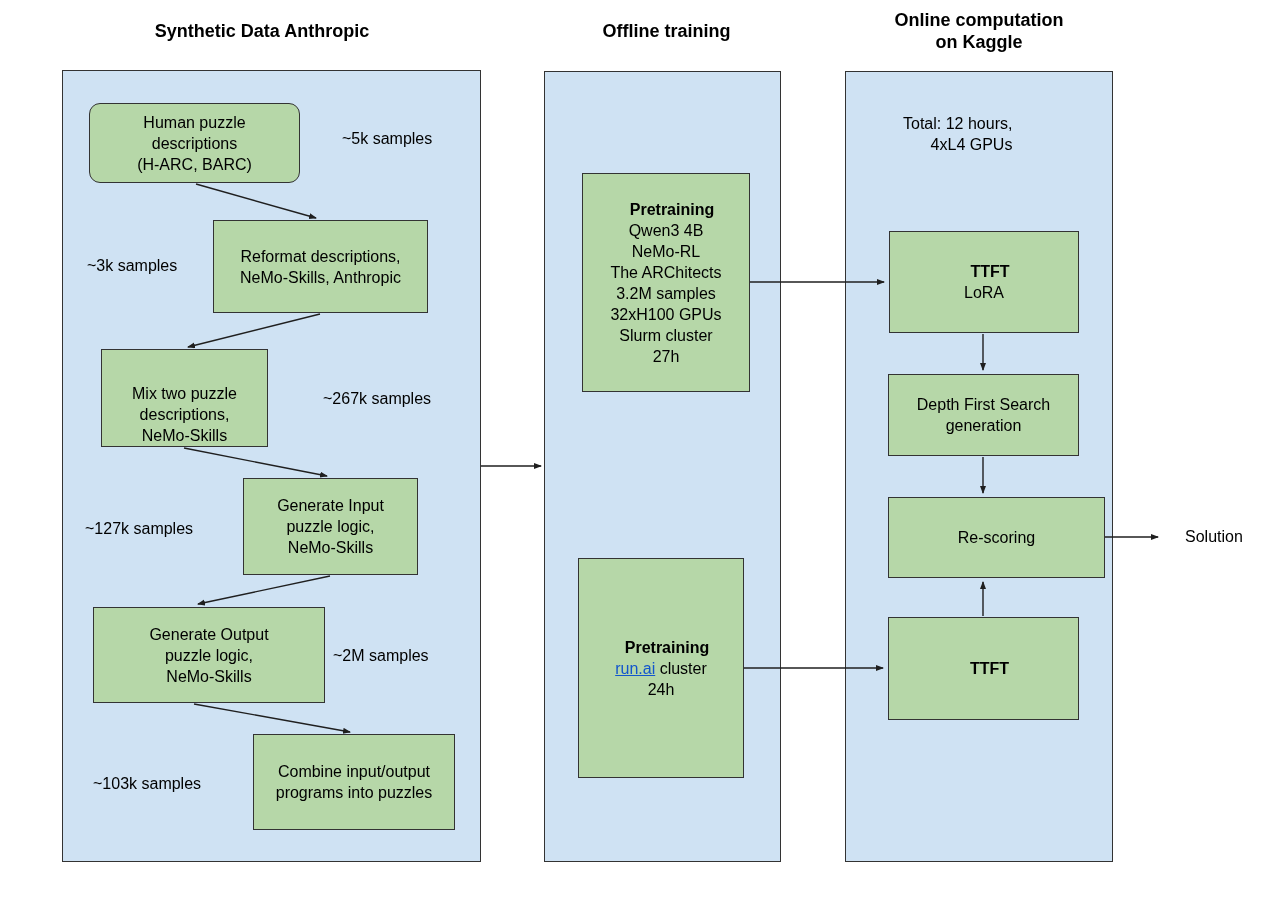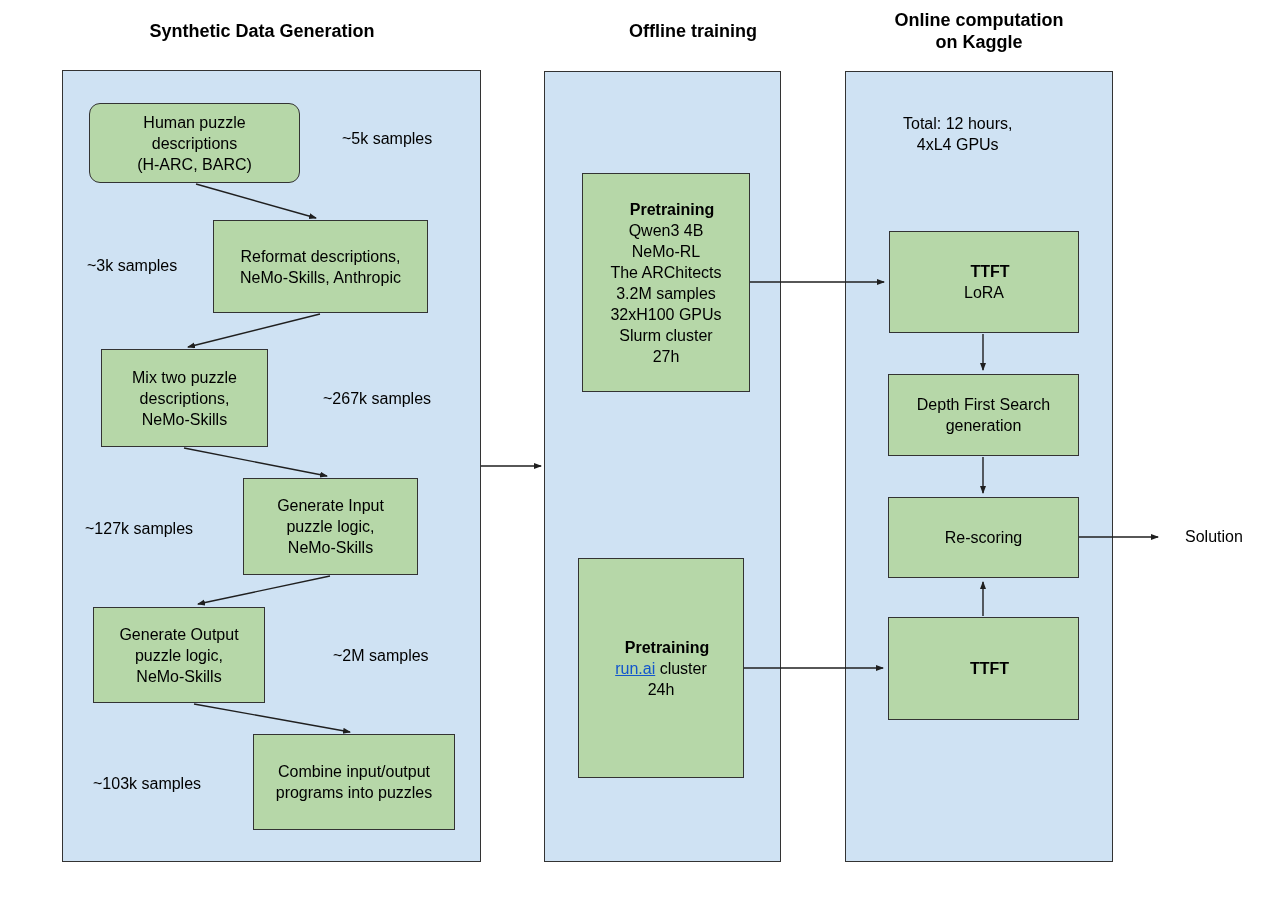--- a/index.html
+++ b/index.html
@@ -38,30 +38,30 @@
   .node-lines, .node-line { white-space: pre-line; }
   .col-title {
     position: absolute; z-index: 3;
     font-size: 18px; font-weight: 700; line-height: 22px;
     text-align: center; white-space: pre-line;
   }
   .float-label {
     position: absolute; z-index: 3;
     font-size: 16px; line-height: 20px; white-space: pre-line;
   }
-  .note-label { text-align: center; }
+  .note-label { text-align: right; }
   .link { color: var(--link); text-decoration: underline; cursor: pointer; }
 </style>
 </head>
 <body>
 
 <div class="stage">
 
-  <div class="col-title" style="left:62px; top:20px; width:400px;">Synthetic Data Generation</div>
-  <div class="col-title" style="left:520px; top:20px; width:237px;text-align:right;">Offline training</div>
+  <div class="col-title" style="left:62px; top:20px; width:400px;">Synthetic Data Anthropic</div>
+  <div class="col-title" style="left:548px; top:20px; width:237px;">Offline training</div>
   <div class="col-title" style="left:845px; top:9px; width:268px;">Online computation
 on Kaggle</div>
 
   <div class="panel" style="left:62px; top:70px; width:419px; height:792px;"></div>
   <div class="panel" style="left:544px; top:71px; width:237px; height:791px;"></div>
   <div class="panel" style="left:845px; top:71px; width:268px; height:791px;"></div>
 
   <svg class="arrows" width="1280" height="906" viewBox="0 0 1280 906">
     <defs>
       <marker id="arr" markerWidth="10" markerHeight="8" refX="7" refY="3" orient="auto" markerUnits="userSpaceOnUse">
@@ -84,31 +84,31 @@
 
   <div class="node" style="left:89px; top:103px; width:211px; height:80px;border-radius:11px;">
     <div class="node-lines">Human puzzle
 descriptions
 (H-ARC, BARC)</div>
   </div>
   <div class="node" style="left:213px; top:220px; width:215px; height:93px;">
     <div class="node-lines">Reformat descriptions,
 NeMo-Skills, Anthropic</div>
   </div>
-  <div class="node" style="left:101px; top:349px; width:167px; height:98px;">
+  <div class="node" style="left:101px; top:349px; width:167px; height:98px;justify-content:flex-end;">
     <div class="node-lines">Mix two puzzle
 descriptions,
 NeMo-Skills</div>
   </div>
   <div class="node" style="left:243px; top:478px; width:175px; height:97px;">
     <div class="node-lines">Generate Input
 puzzle logic,
 NeMo-Skills</div>
   </div>
-  <div class="node" style="left:93px; top:607px; width:172px; height:96px;">
+  <div class="node" style="left:93px; top:607px; width:232px; height:96px;">
     <div class="node-lines">Generate Output
 puzzle logic,
 NeMo-Skills</div>
   </div>
   <div class="node" style="left:253px; top:734px; width:202px; height:96px;">
     <div class="node-lines">Combine input/output
 programs into puzzles</div>
   </div>
 
   <div class="float-label" style="left:342px; top:129px;">~5k samples</div>
@@ -138,21 +138,21 @@
 4xL4 GPUs</div>
 
   <div class="node" style="left:889px; top:231px; width:190px; height:102px;">
     <div class="node-heading">TTFT</div>
     <div class="node-lines">LoRA</div>
   </div>
   <div class="node" style="left:888px; top:374px; width:191px; height:82px;">
     <div class="node-lines">Depth First Search
 generation</div>
   </div>
-  <div class="node" style="left:888px; top:497px; width:191px; height:81px;">
+  <div class="node" style="left:888px; top:497px; width:217px; height:81px;">
     <div class="node-lines">Re-scoring</div>
   </div>
   <div class="node" style="left:888px; top:617px; width:191px; height:103px;">
     <div class="node-heading">TTFT</div>
   </div>
 
   <div class="float-label" style="left:1185px; top:527px;">Solution</div>
 
 </div>
 

